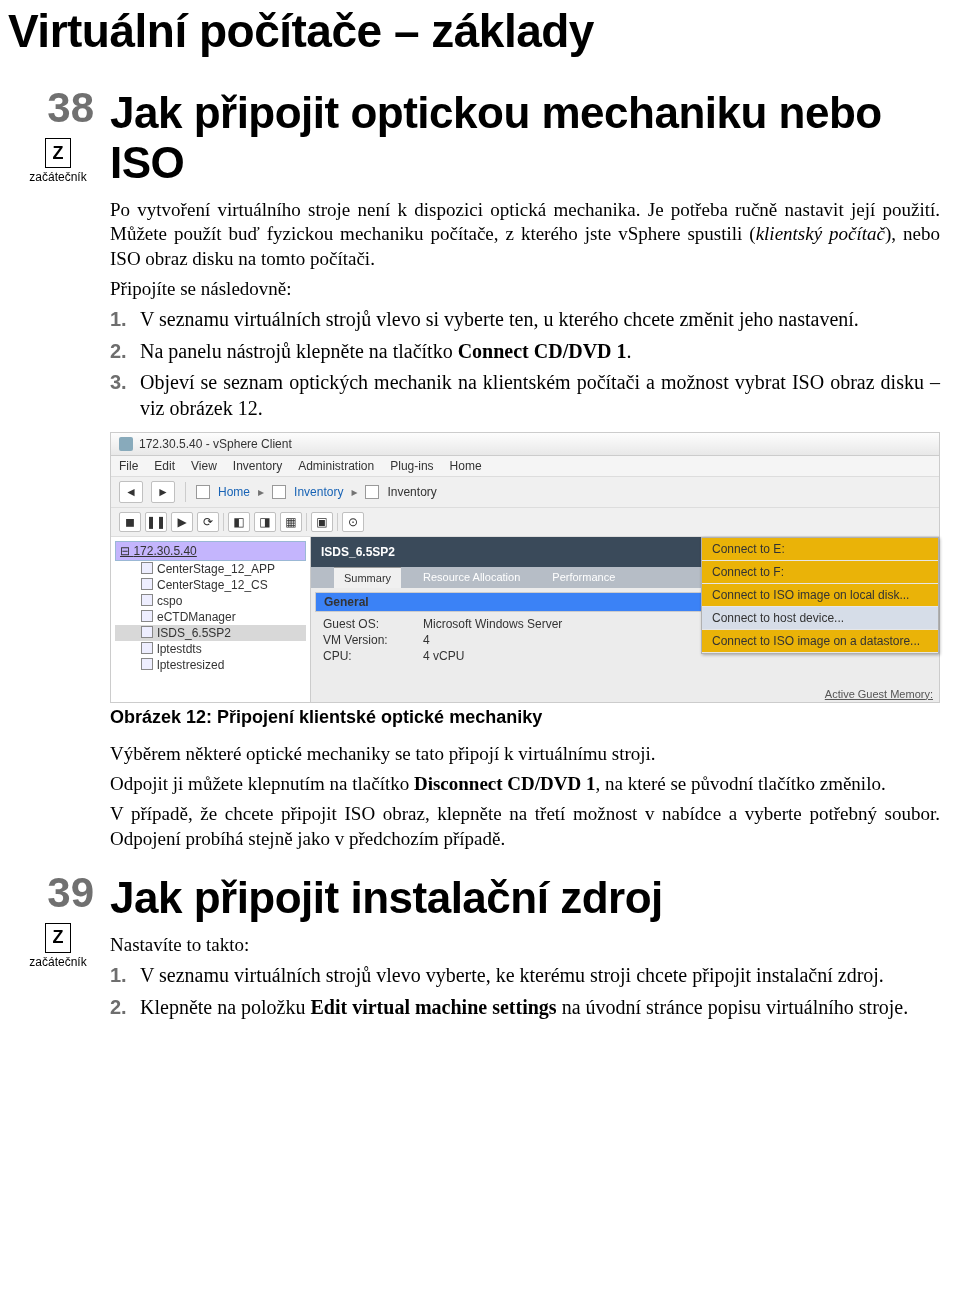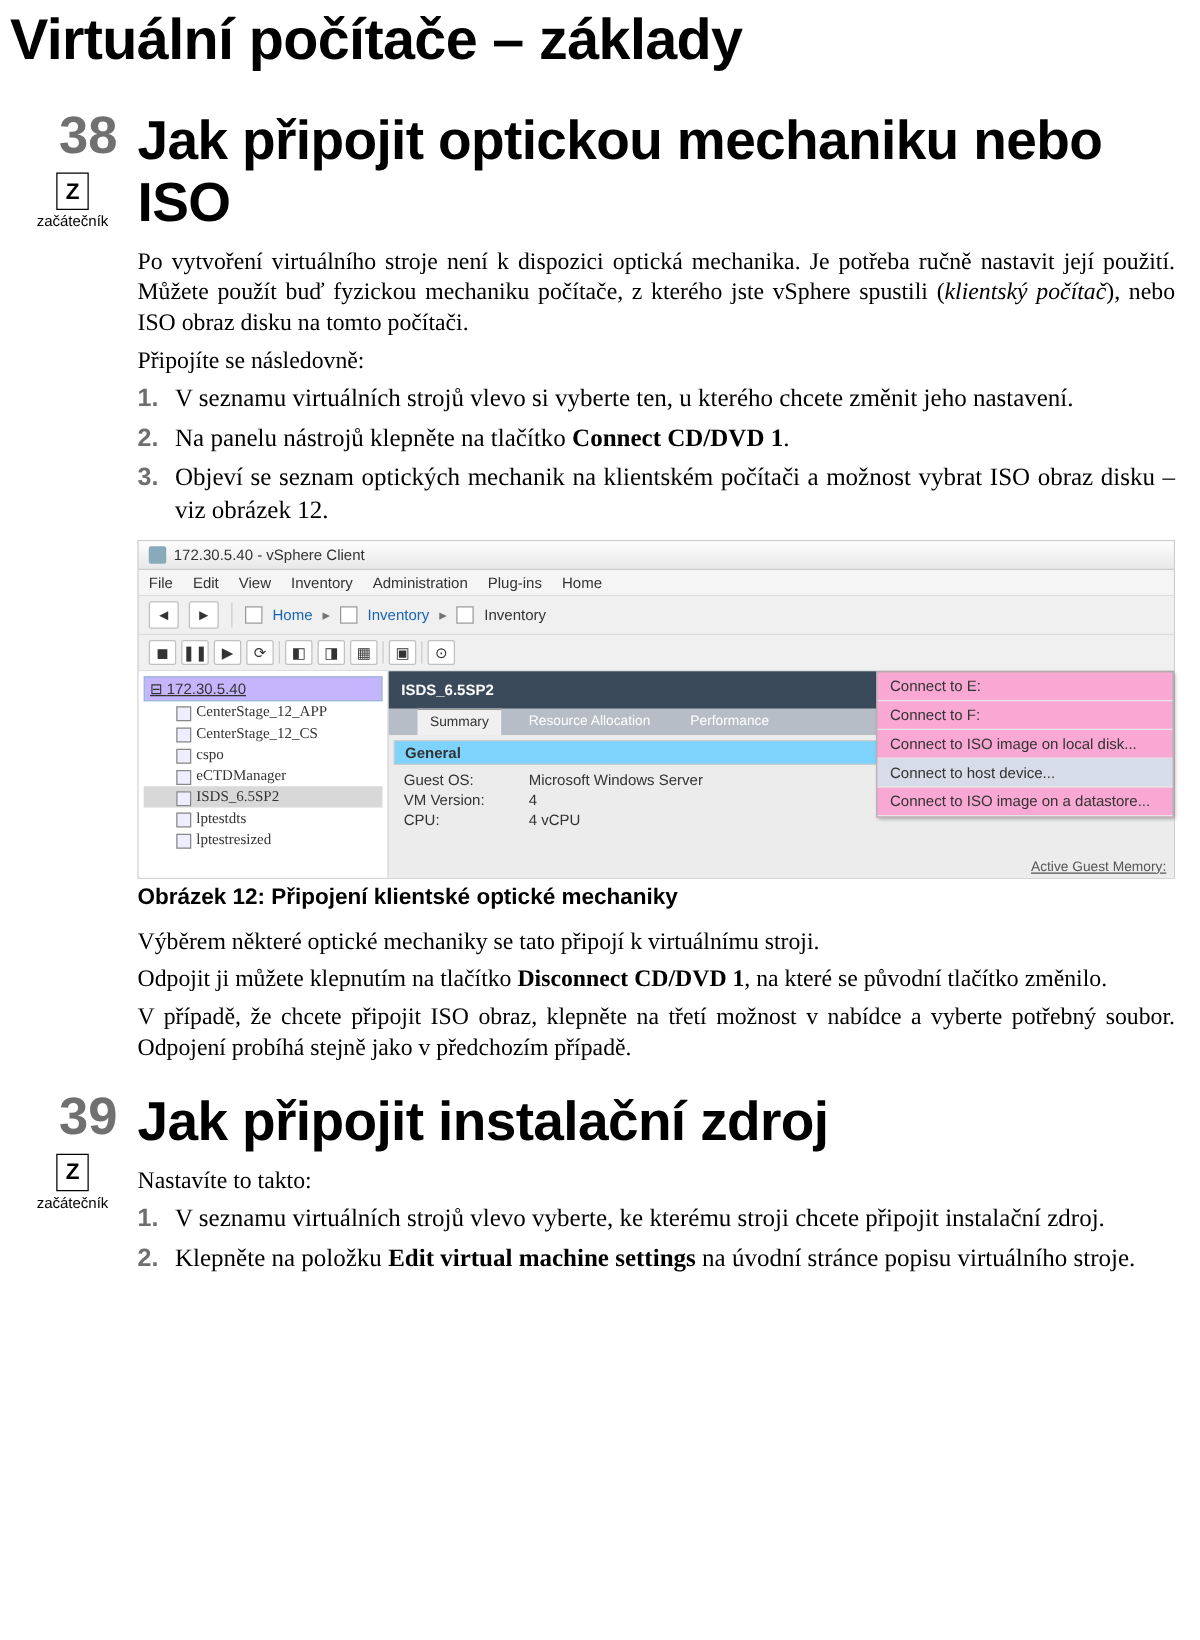--- a/index.html
+++ b/index.html
@@ -156,41 +156,41 @@
   .shot .toolbar2 .tbtn { width:22px; height:20px; }
   .shot .main {
     display:flex;
     height: 165px;
     background:#fff;
   }
   .shot .tree {
     width: 200px; border-right:1px solid #ccc; padding:4px 4px; background:#fff;
   }
   .shot .tree .root { padding:2px 4px; border:1px solid #9bb8d5; background:#c4b5fd;text-decoration:underline;}
-  .shot .tree .item { padding:1px 4px 1px 26px; display:flex; align-items:flex-end; gap:4px;font-family:Liberation Serif, serif;}
+  .shot .tree .item { padding:1px 4px 1px 26px; display:flex; align-items:flex-start; gap:4px;}
   .shot .tree .item .vm { width:12px;height:12px;border:1px solid #888;background:#eef;}
   .shot .tree .sel { background:#d8d8d8; }
   .shot .center { flex:1; position:relative; background:#ececec;}
   .shot .vmhead {
     background:#3a4a5a; color:#fff; font-weight:600; padding:6px 10px;
     display:flex; justify-content:space-between; align-items:center;
   }
   .shot .cdbtn {
     background:#d8dee6; color:#333; padding:2px 8px; border-radius:3px;
     display:flex; align-items:center; gap:6px; font-weight:400;
   }
   .shot .tabs { background:#b6bdc6; display:flex; gap:12px;padding-left:23px; }
   .shot .tabs .tab { padding:4px 10px; color:#fff; font-size:11px;}
   .shot .tabs .tab.active { background:#f0f0f0; color:#333; border-top:1px solid #999;}
-  .shot .panel-title { background:#7dd3fc; font-weight:600; padding:2px 8px; border:1px solid #ccc; margin:4px;}
+  .shot .panel-title { background:#3b82f6; font-weight:600; padding:2px 8px; border:1px solid #ccc; margin:4px;}
   .shot .kv { display:flex; padding:1px 12px; }
   .shot .kv .k { width:100px; }
   .shot .kv .v { }
   .shot .dropdown {
-    position:absolute; top:0; right:0; width:238px; background:#f9a8d4;
+    position:absolute; top:0; right:0; width:238px; background:#eab308;
     border:1px solid #b0b0b0; box-shadow:1px 1px 3px rgba(0,0,0,.3);
   }
   .shot .dropdown .dditem { padding:4px 10px; border-bottom:1px solid #e6e6e6;}
   .shot .dropdown .dditem.hover { background:#d6dde8; }
   .shot .agm {
     position:absolute; bottom:2px; right:6px; font-size:11px; text-decoration:underline; color:#555;
   }
 </style>
 </head>
 <body>

